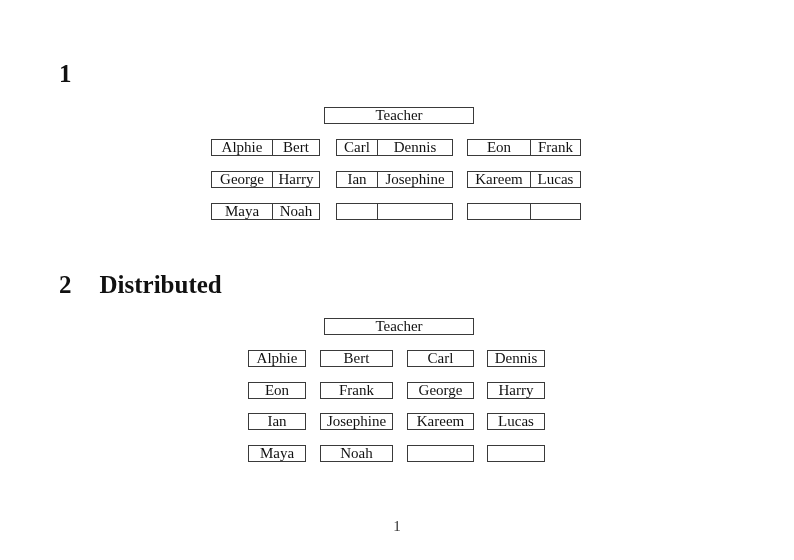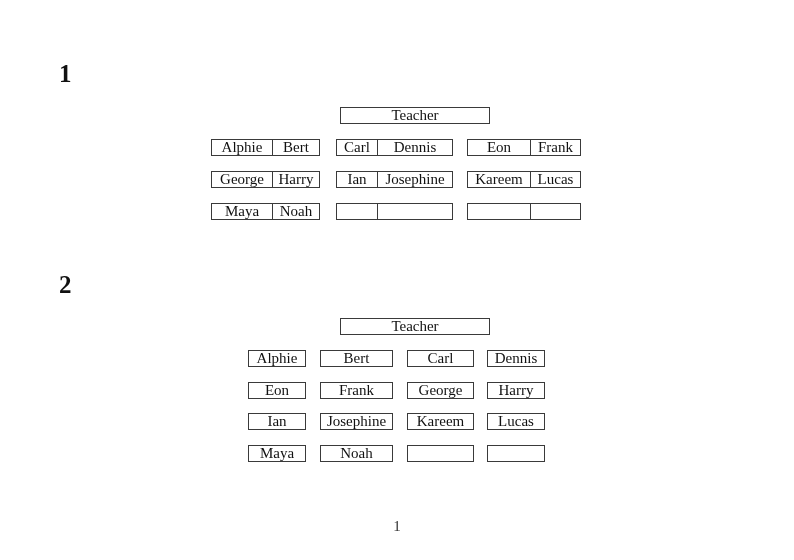--- a/index.html
+++ b/index.html
@@ -22,21 +22,21 @@
     font-weight: bold;
     line-height: 1.1;
     color: #111111;
   }
   .heading.h1 { top: 60px; }
   .heading.h2 { top: 271px; }
 
   
   .tbox {
     position: absolute;
-    left: 340px;
+    left: 324px;
     width: 150px;
     height: 17px;
     border: 1px solid #3a3a3a;
     box-sizing: border-box;
     display: flex;
     align-items: center;
     justify-content: center;
     font-size: 15px;
     background: #fff;
   }
@@ -153,20 +153,21 @@
     <span class="cell a"></span>
     <span class="cell b"></span>
   </div>
   <div class="pair c3 r3">
     <span class="cell a"></span>
     <span class="cell b"></span>
   </div>
 
   <div class="heading h2">
     <span>2</span>
+    <span>Distributed</span>
   </div>
 
   <div class="tbox t2">
     <span>Teacher</span>
   </div>
 
   <div class="single d1 q1">Alphie</div>
   <div class="single d2 q1">Bert</div>
   <div class="single d3 q1">Carl</div>
   <div class="single d4 q1">Dennis</div>

